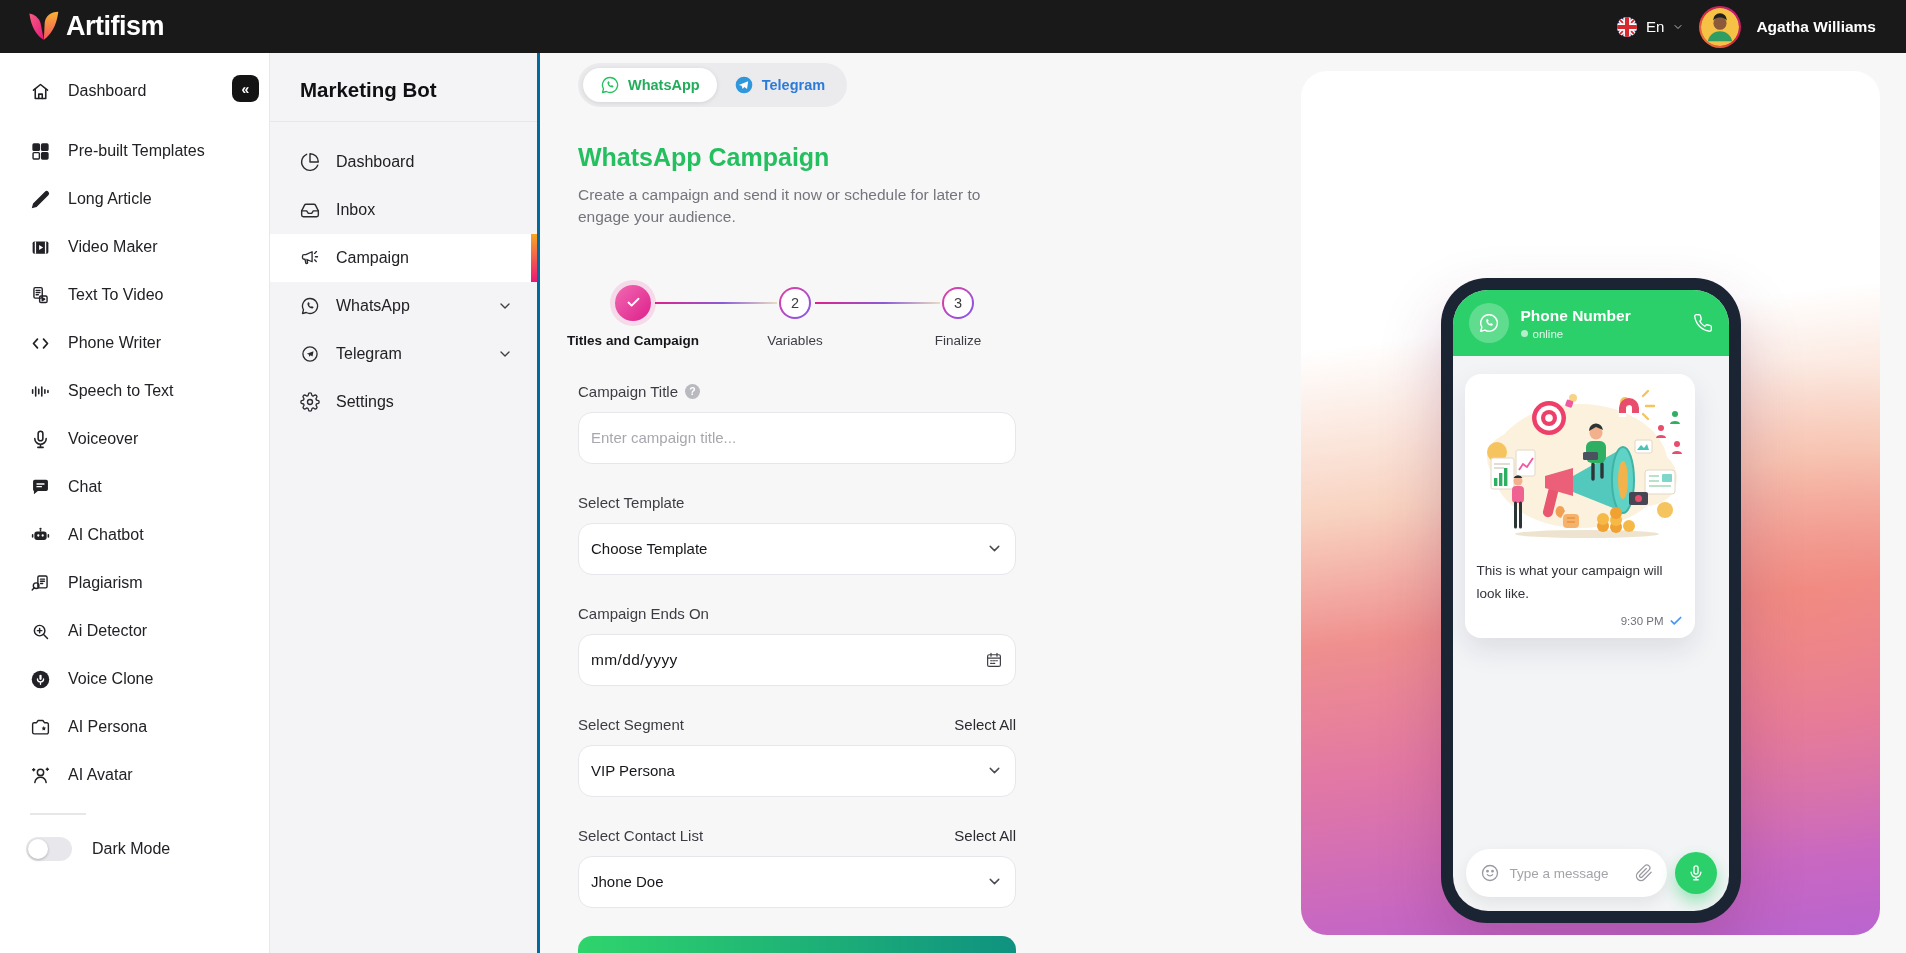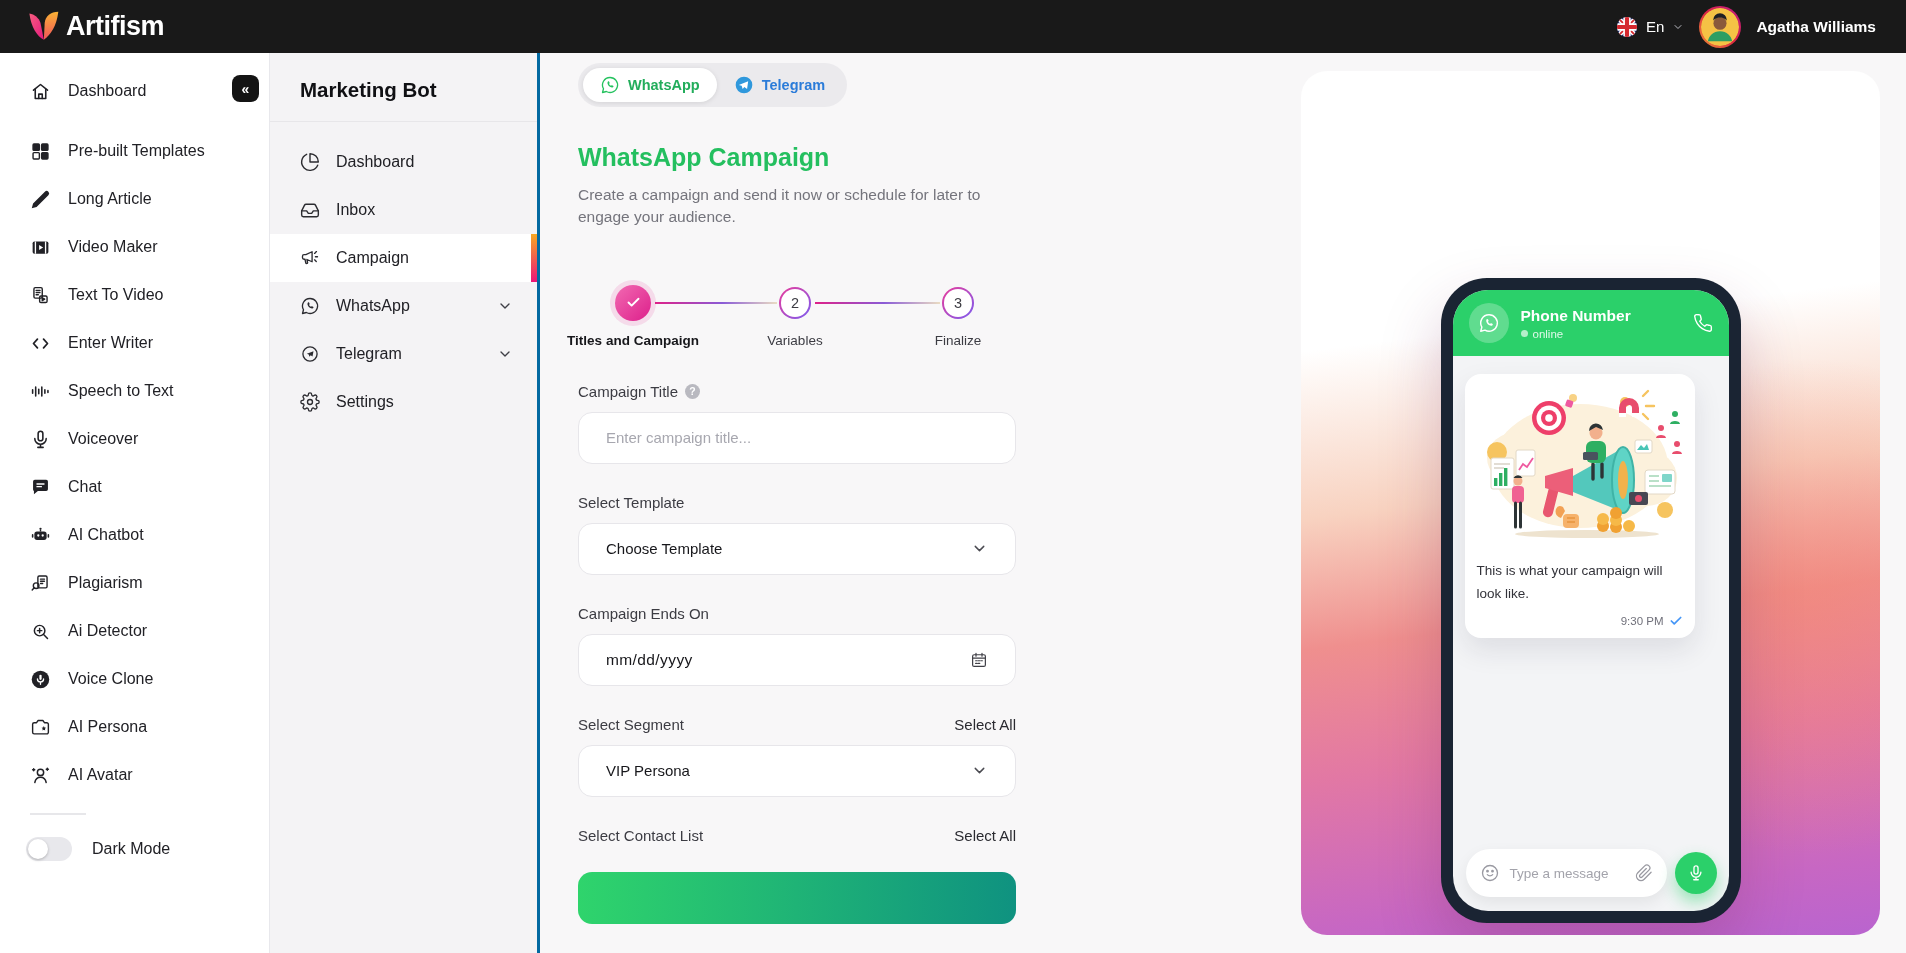--- a/index.html
+++ b/index.html
@@ -59,21 +59,21 @@
   .sline { position:absolute; top:17px; height:2px; background:linear-gradient(90deg,#de2189,#8a5bd6 55%,#eadcc3); }
   .sline1 { left:77px; width:122px; } .sline2 { left:237px; width:125px; }
   .slabel { position:absolute; top:48px; transform:translateX(-50%); font-size:13.5px; white-space:nowrap; color:#3c3c43; }
   .slabel1 { left:55px; font-weight:700; color:#17171b; } .slabel2 { left:217px; } .slabel3 { left:380px; }
 
   .fgroup { margin-top:30px; }
   .flabel-row { display:flex; justify-content:space-between; align-items:center; }
   .flabel { font-size:15px; color:#3c3c43; font-weight:500; display:flex; align-items:center; gap:7px; }
   .help { width:15px; height:15px; border-radius:50%; background:#b9b9c0; color:#fff; font-size:10.5px; font-weight:700; display:inline-flex; align-items:center; justify-content:center; cursor:pointer; }
   .select-all { font-size:15px; color:#2a2a30; font-weight:500; cursor:pointer; }
-  .fbox { margin-top:12px; height:52px; background:#fff; border:1px solid #e7e6ea; border-radius:14px; display:flex; align-items:center; padding:0 27px; cursor:pointer; }
+  .fbox { margin-top:12px; height:52px; background:#fff; border:1px solid #e7e6ea; border-radius:14px; display:flex; align-items:center; padding:0 12px; cursor:pointer; }
   .finput { border:none; outline:none; flex:1; font-size:15px; color:#18181b; background:transparent; font-family:inherit; }
   .finput::placeholder { color:#a7a7af; }
   .fvalue { flex:1; font-size:15px; color:#17171b; }
   .fvalue.date { font-size:15.5px; letter-spacing:.4px; }
   .fbox .chev { color:#4b4b52; }
   .fbox .cal { color:#3f3f46; }
   .submit-btn { margin-top:28px; height:52px; width:100%; border:none; border-radius:14px; background:linear-gradient(90deg,#2fd46c,#0f9280); cursor:pointer; }
 
   
   .preview-panel { position:absolute; top:18px; right:26px; bottom:18px; width:579px; border-radius:26px; overflow:hidden;
@@ -314,21 +314,21 @@
     <div class="nav-item">
       <svg class="ic" width="21" height="21">
           <use href="#i-ttv"></use>
         </svg>
       <span>Text To Video</span>
     </div>
     <div class="nav-item">
       <svg class="ic" width="21" height="21">
           <use href="#i-code"></use>
         </svg>
-      <span>Enter Writer</span>
+      <span>Phone Writer</span>
     </div>
     <div class="nav-item">
       <svg class="ic" width="21" height="21">
           <use href="#i-wave"></use>
         </svg>
       <span>Speech to Text</span>
     </div>
     <div class="nav-item">
       <svg class="ic" width="21" height="21">
           <use href="#i-mic"></use>
@@ -518,20 +518,26 @@
           <svg class="ic chev" width="17" height="17">
               <use href="#i-chev"></use>
             </svg>
         </div>
       </div>
 
       <div class="fgroup">
         <div class="flabel-row">
           <span class="flabel">Select Contact List</span>
           <span class="select-all">Select All</span>
+        </div>
+        <div class="fbox">
+          <span class="fvalue">Jhone Doe</span>
+          <svg class="ic chev" width="17" height="17">
+              <use href="#i-chev"></use>
+            </svg>
         </div>
       </div>
 
       <button class="submit-btn"></button>
     </div>
 
     <div class="preview-panel">
       <div class="phone">
         <div class="screen">
 

